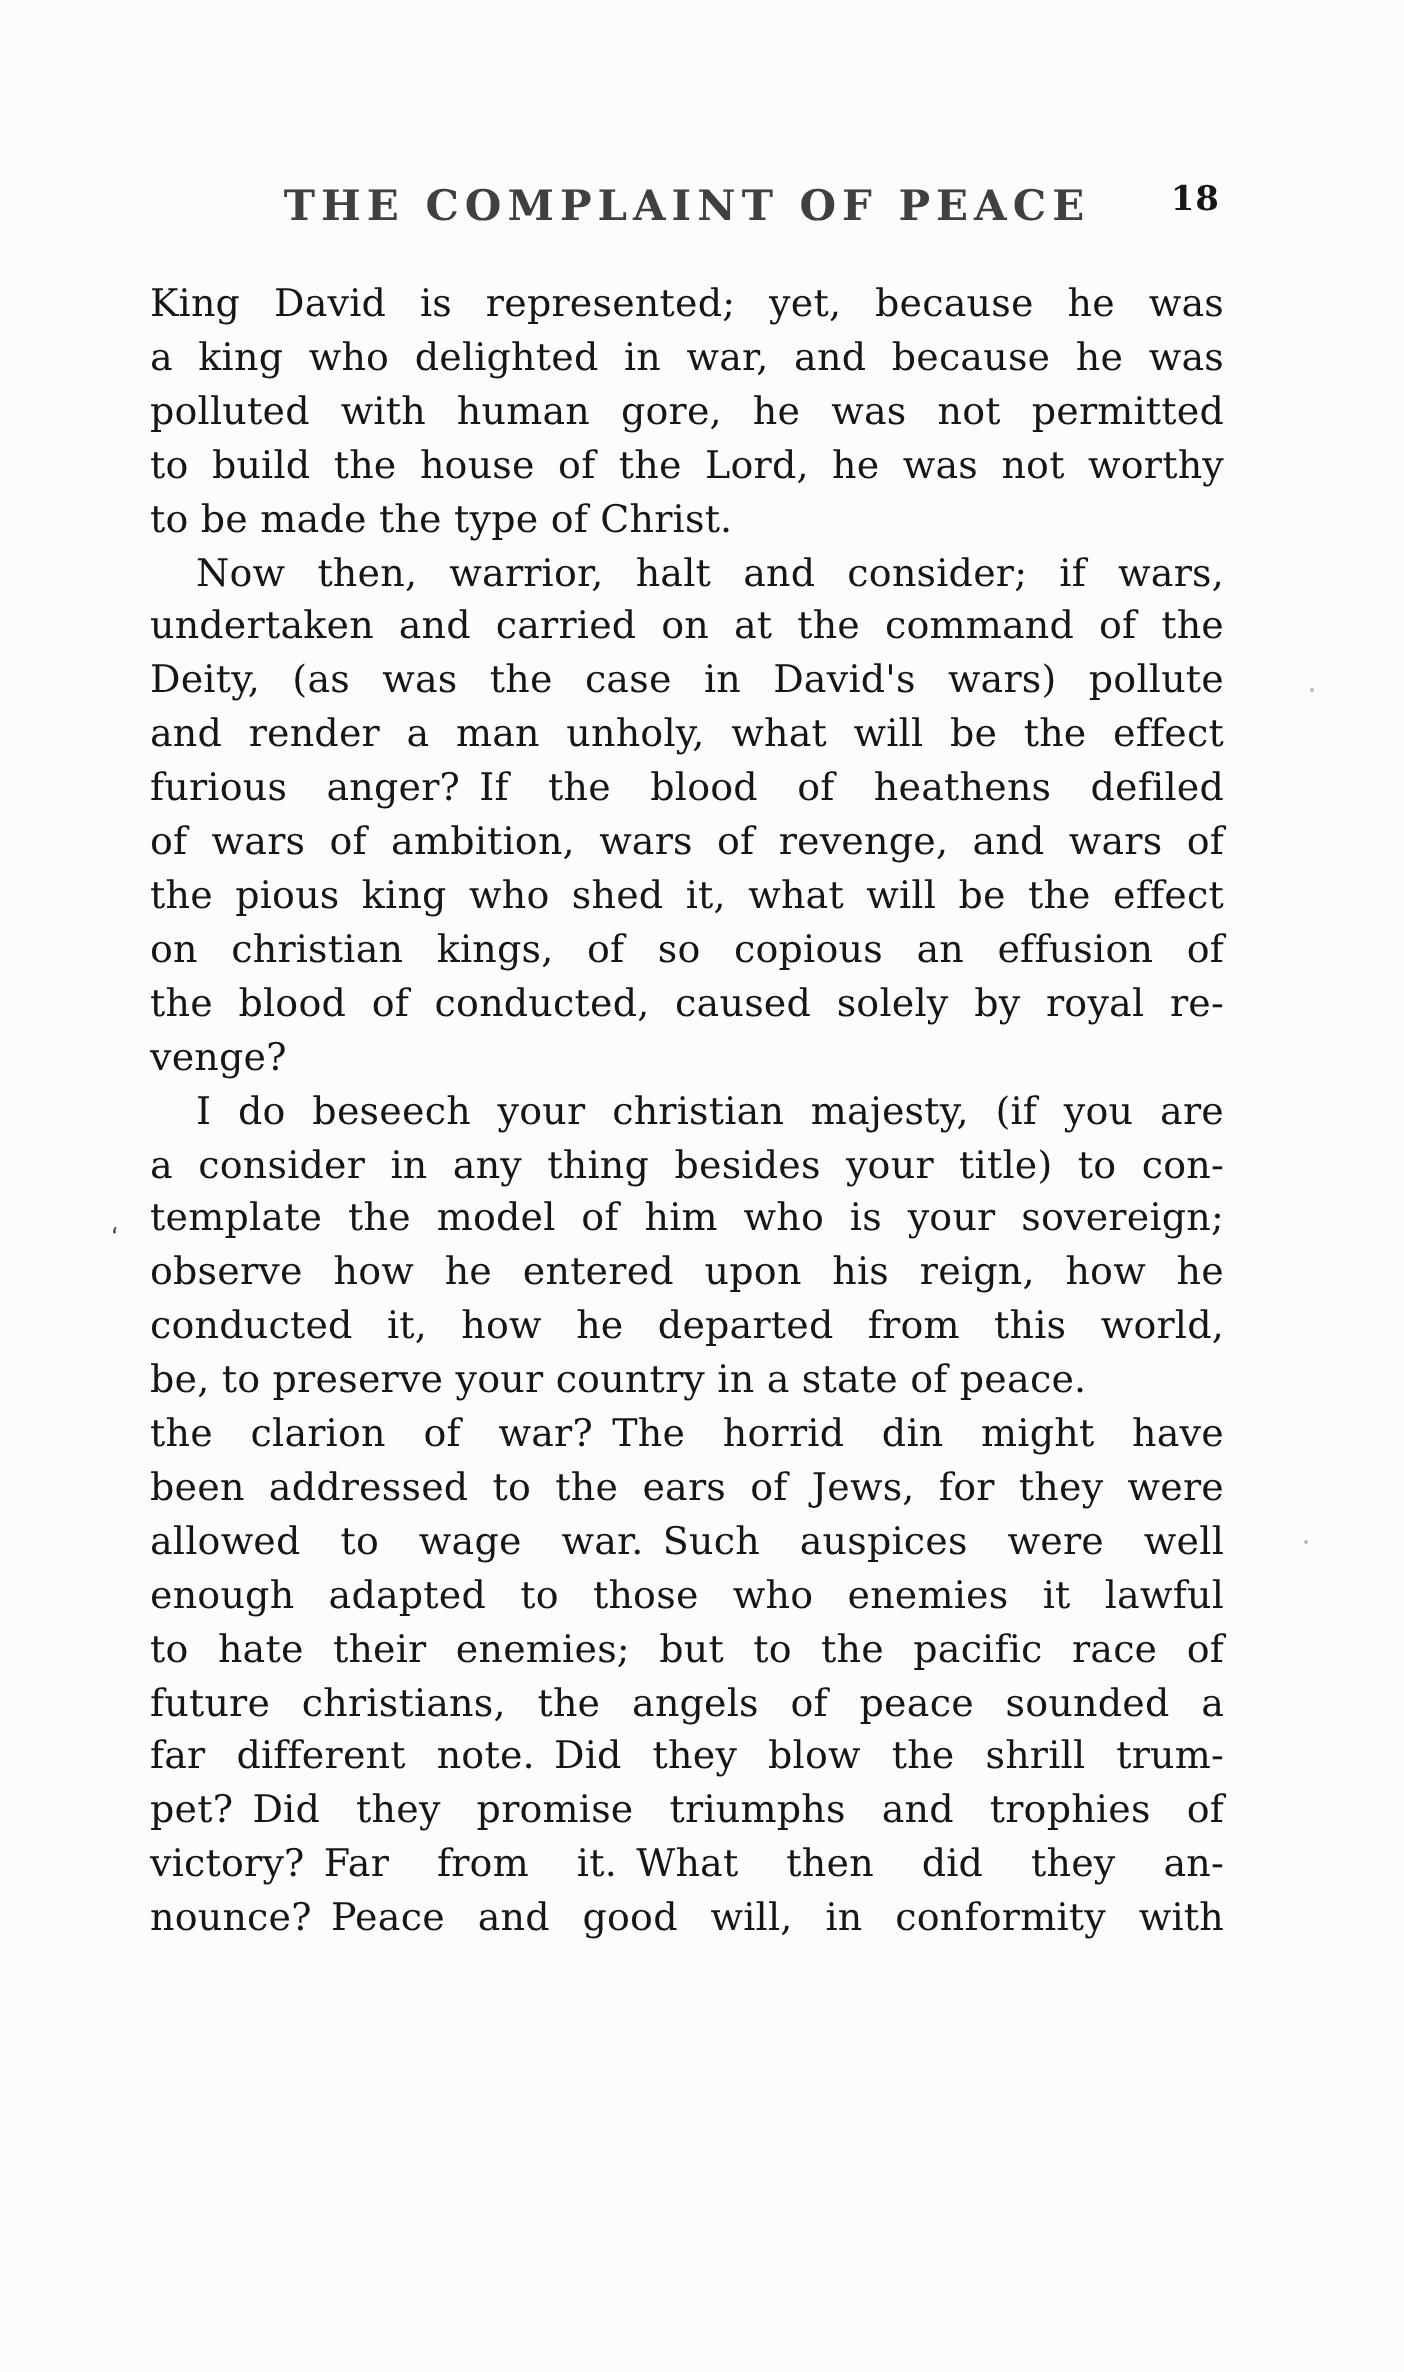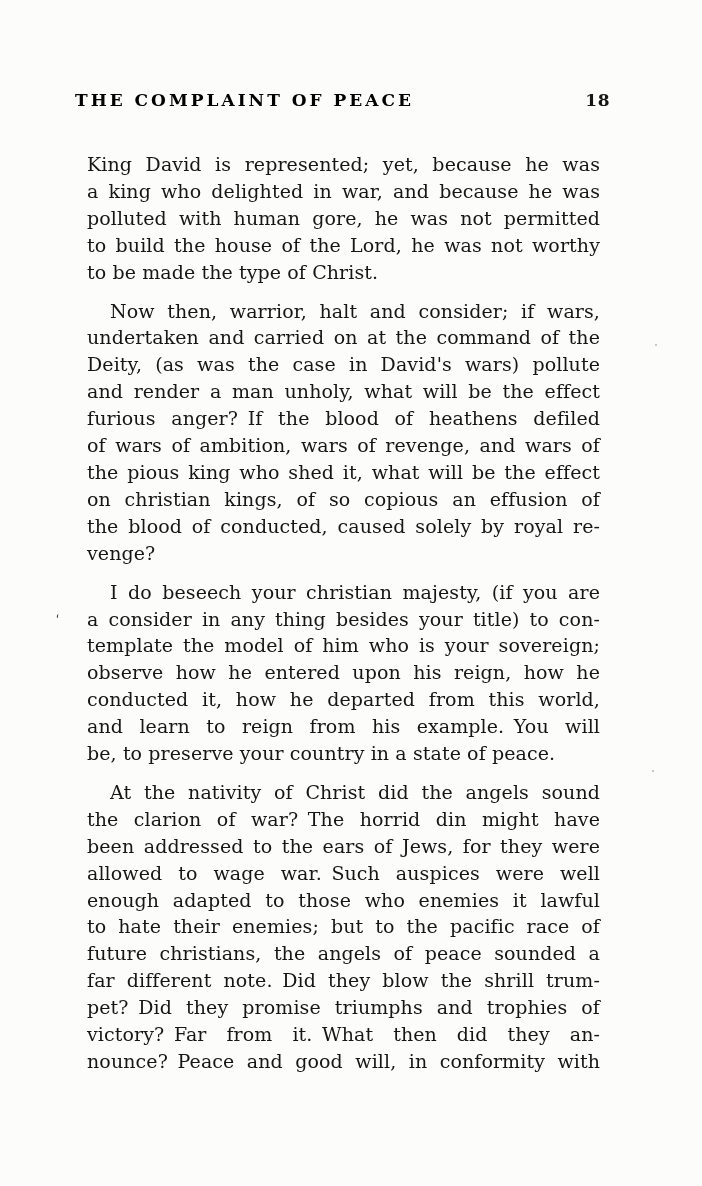--- a/index.html
+++ b/index.html
@@ -15,38 +15,38 @@
     width: 702px; height: 1186px;
     background: #fcfcfa;
   }
   .running-header {
     position: absolute;
     left: 75px; top: 90px; width: 537px;
     height: 22px;
   }
   .header-title {
     display: block;
-    text-align: left;
-    font-size: 17px;
+    text-align: center;
+    font-size: 21px;
     font-weight: 700;
     letter-spacing: 3px;
-    color: #000000;
+    color: #404040;
   }
   .page-number {
     position: absolute;
     right: 2px; top: 0;
     font-size: 17px;
     font-weight: 700;
     letter-spacing: 0.5px;
   }
   .body-text {
     position: absolute;
     left: 75px; top: 139px; width: 537px;
   }
-  .para { margin: 12px; }
+  .para { margin: 0; }
   .line {
     font-size: 19px;
     line-height: 26.9px;
     letter-spacing: 0.1px;
     text-align: justify;
     text-align-last: justify;
     white-space: normal;
   }
   .line.first { text-indent: 23px; }
   .line.unjust { text-align-last: left; }
@@ -103,26 +103,24 @@
       <span class="line" style="display:block">the blood of conducted, caused solely by royal re-</span>
       <span class="line unjust" style="display:block">venge?</span>
     </p>
 
     <p class="para">
       <span class="line first" style="display:block">I do beseech your christian majesty, (if you are</span>
       <span class="line" style="display:block">a consider in any thing besides your title) to con-</span>
       <span class="line" style="display:block">template the model of him who is your sovereign;</span>
       <span class="line" style="display:block">observe how he entered upon his reign, how he</span>
       <span class="line" style="display:block">conducted it, how he departed from this world,</span>
-      <span class="line" style="display:block">and learn to reign from his example. You will</span>
       <span class="line unjust" style="display:block">be, to preserve your country in a state of peace.</span>
     </p>
 
     <p class="para">
-      <span class="line first" style="display:block">At the nativity of Christ did the angels sound</span>
       <span class="line" style="display:block">the clarion of war? The horrid din might have</span>
       <span class="line" style="display:block">been addressed to the ears of Jews, for they were</span>
       <span class="line" style="display:block">allowed to wage war. Such auspices were well</span>
       <span class="line" style="display:block">enough adapted to those who enemies it lawful</span>
       <span class="line" style="display:block">to hate their enemies; but to the pacific race of</span>
       <span class="line" style="display:block">future christians, the angels of peace sounded a</span>
       <span class="line" style="display:block">far different note. Did they blow the shrill trum-</span>
       <span class="line" style="display:block">pet? Did they promise triumphs and trophies of</span>
       <span class="line" style="display:block">victory? Far from it. What then did they an-</span>
       <span class="line" style="display:block">nounce? Peace and good will, in conformity with</span>

